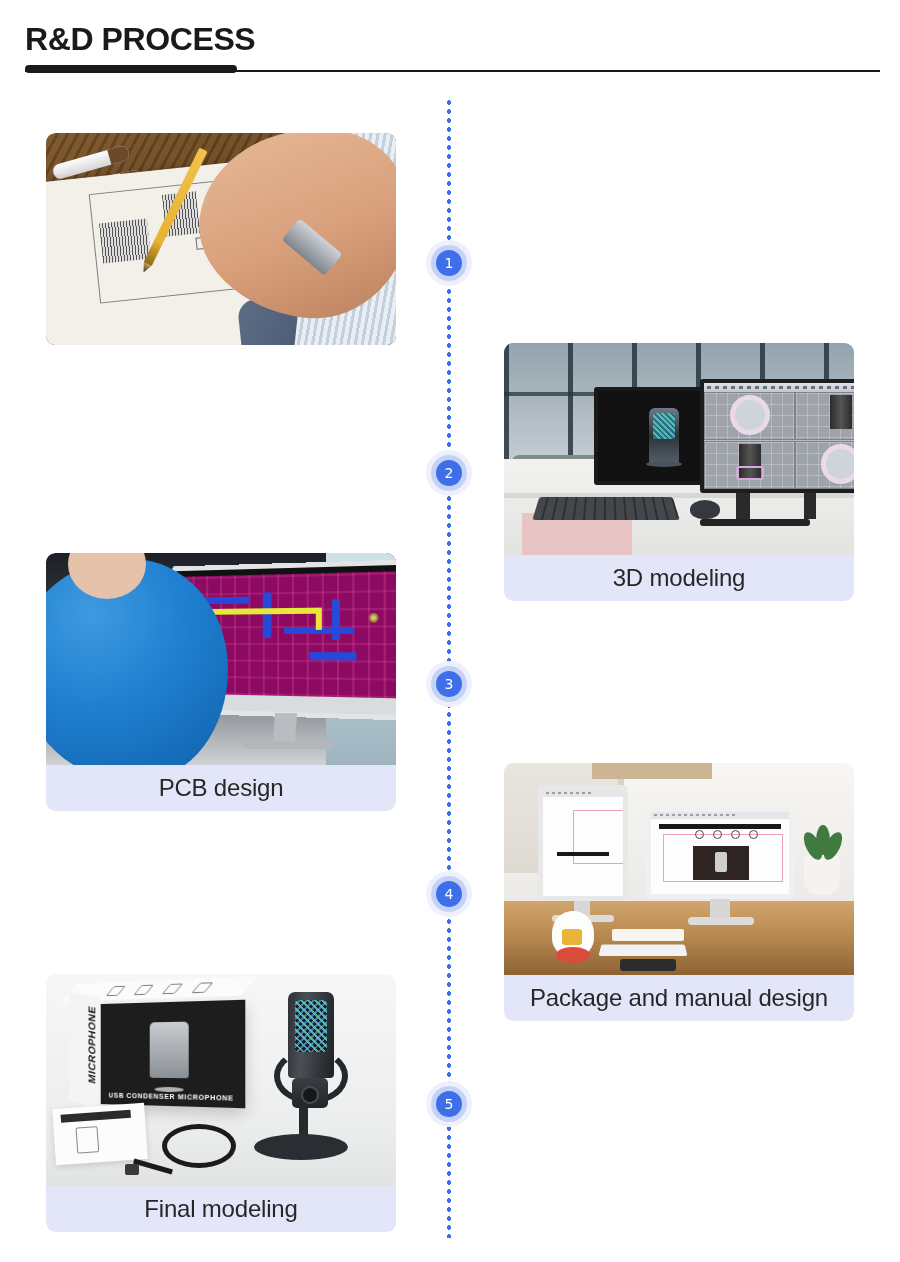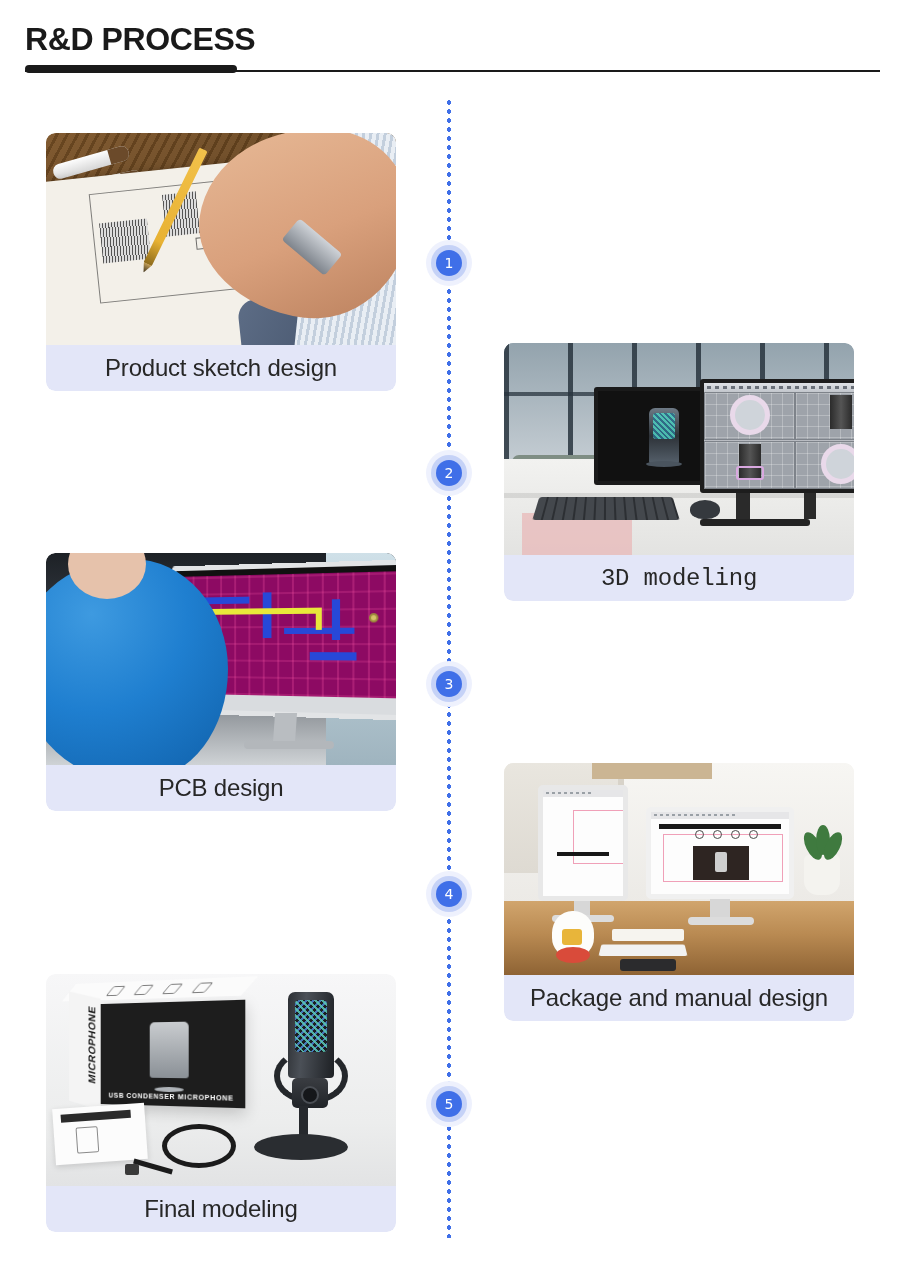--- a/index.html
+++ b/index.html
@@ -130,21 +130,21 @@
     align-items: center;
     justify-content: center;
     letter-spacing: -0.2px;
     border-bottom-left-radius: 9px;
     border-bottom-right-radius: 9px;
     white-space: nowrap;
   }
 
   
   .card-1 { left: 46px;  top: 133px; }
-  .card-2 { left: 504px; top: 343px; font-family: Liberation Mono, monospace; }
+  .card-2 { left: 504px; top: 343px; }
   .card-3 { left: 46px;  top: 553px; }
   .card-4 { left: 504px; top: 763px; }
   .card-5 { left: 46px;  top: 974px; }
 
   
 
   
   .ph-sketch { background: linear-gradient(160deg,#7b5226 0%,#60401d 45%,#4a3015 100%); }
   .ph-sketch .desk-grain {
     position: absolute; inset: 0;
@@ -436,21 +436,20 @@
       <div class="sk sk-box1"></div>
       <div class="sk sk-box2"></div>
       <div class="sk sk-sm" style="left:150px;top:104px;"></div>
       <div class="sk sk-sm" style="left:172px;top:108px;"></div>
       <div class="jeans"></div>
       <div class="shirt"></div>
       <div class="arm"></div>
       <div class="watch"></div>
       <div class="pencil"></div>
     </div>
-    <div class="card-caption">Product sketch design</div>
   </div>
 
   <div class="card card-2">
     <div class="card-photo ph-3d">
       <div class="office-win"></div>
       <div class="sofa"></div>
       <div class="deskwhite"></div>
       <div class="chairpink"></div>
       <div class="mon-l">
         <div class="mic-render"></div>

